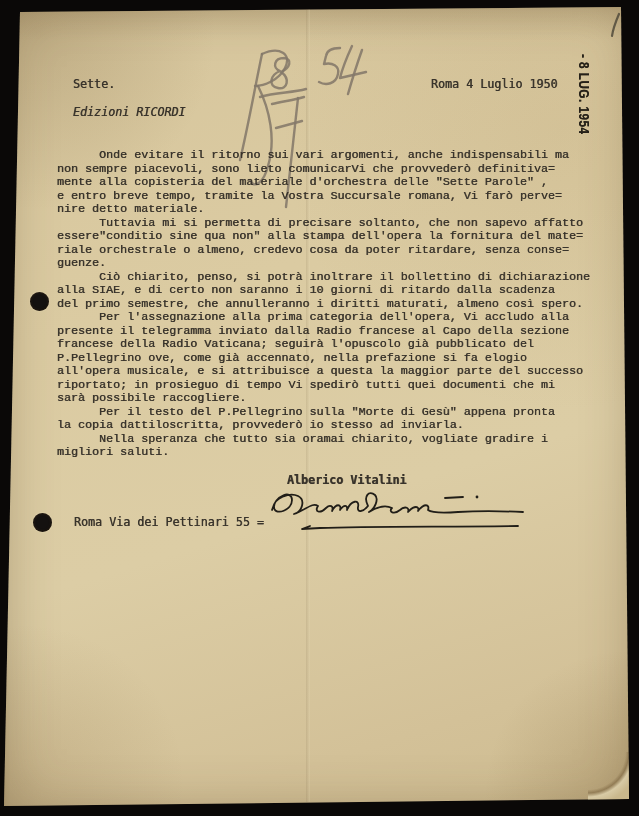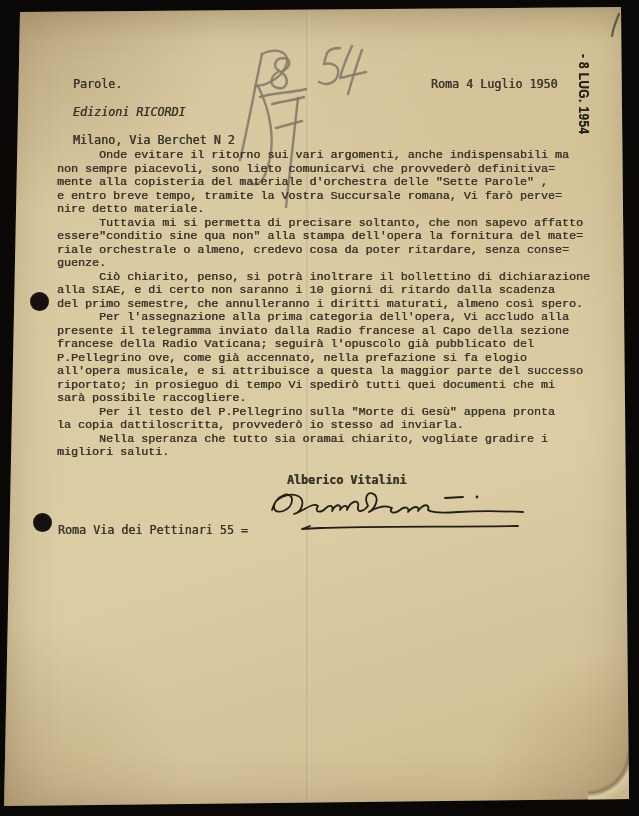--- a/index.html
+++ b/index.html
@@ -32,21 +32,21 @@
   
   .typed{position:absolute;color:#38332b;font-size:11.7px;line-height:13.5px;
     letter-spacing:0;white-space:pre;
     text-shadow:0.4px 0.4px 0.5px rgba(52,46,38,0.65), -0.2px 0 0.3px rgba(52,46,38,0.35);}
   #salutation{left:73px;top:78px;}
   #recipient-name{left:73px;top:106px;font-style:italic;}
   #recipient-address{left:73px;top:134px;}
   #dateline{left:431px;top:78px;}
   #body{left:57px;top:149px;font-family:Liberation Mono, monospace;}
   #typed-signature{left:287px;top:474px;font-weight:bold;}
-  #sender-address{left:58px;top:516px;margin-top:8px;}
+  #sender-address{left:74px;top:516px;}
   
   #stamp{position:absolute;left:543px;top:84px;width:80px;height:15px;
     transform:rotate(90deg) scale(0.94,1.12);
     font-family:"Liberation Sans","DejaVu Sans",sans-serif;font-weight:bold;
     font-size:12.5px;letter-spacing:0.5px;color:#262119;text-align:center;
     text-shadow:0 0 0.6px rgba(30,26,18,0.8);white-space:pre;}
   
   .pencil{stroke:#84796a;stroke-width:2.4;fill:none;stroke-linecap:round;stroke-linejoin:round;opacity:0.88;}
   .pencil-dark{stroke:#57503f;stroke-width:2.2;fill:none;stroke-linecap:round;opacity:0.9;}
   .ink{stroke:#211e18;stroke-width:1.8;fill:none;stroke-linecap:round;stroke-linejoin:round;}
@@ -54,23 +54,22 @@
 </style>
 </head>
 <body>
 
 <div id="scan">
   <div id="paper">
 
     <div class="crease"></div>
     <div class="dogear"></div>
 
-    <div class="typed" id="salutation">Parole.</div>
+    <div class="typed" id="salutation">Sette.</div>
     <div class="typed" id="recipient-name">Edizioni RICORDI</div>
-    <div class="typed" id="recipient-address">Milano, Via Berchet N 2</div>
 
     <div class="typed" id="dateline">Roma 4 Luglio 1950</div>
 
     <div id="stamp">- 8 LUG. 1954</div>
 
     <svg id="pencil-note" style="left:200px;top:42px;" width="185" height="172" viewBox="0 0 185 172" aria-label="R 8/4">
       <path class="pencil" d="M62,12 C55,45 48,85 40,118"></path>
       <path class="pencil" d="M62,12 C80,4 92,12 85,26 C79,38 64,44 55,44"></path>
       <path class="pencil" d="M58,44 C70,68 76,98 68,124 C64,140 54,148 50,138"></path>
       <path class="pencil" d="M84,16 C74,16 72,26 80,29 C70,33 68,44 78,46 C88,48 90,36 81,30 C90,26 93,17 84,16"></path>

